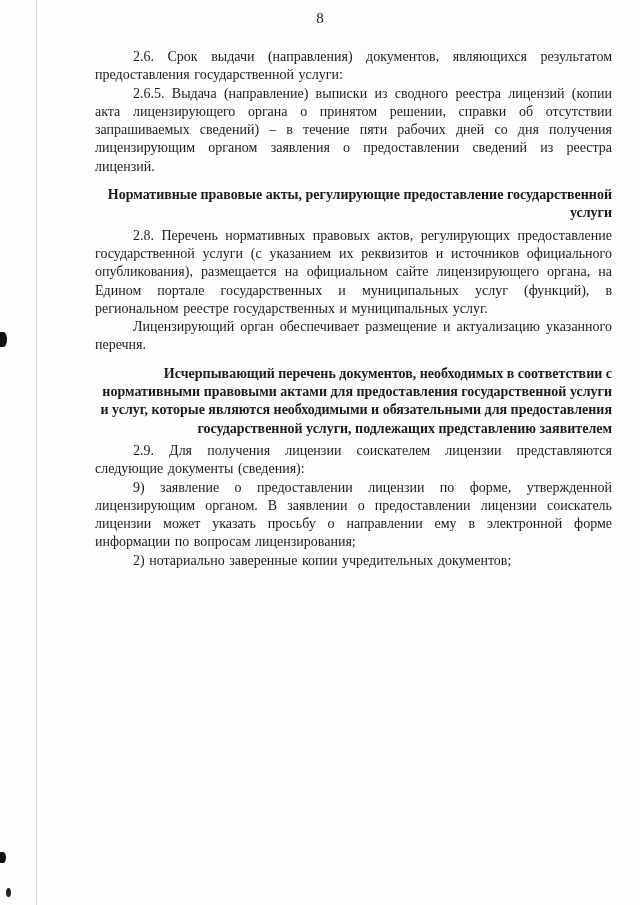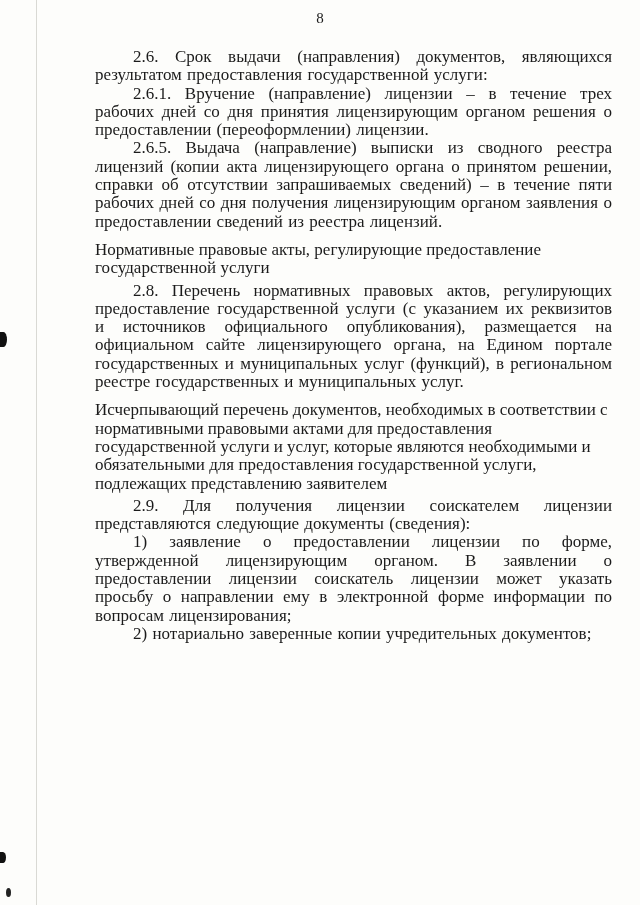--- a/index.html
+++ b/index.html
@@ -24,34 +24,34 @@
     left: 0;
     width: 100%;
     text-align: center;
     font-size: 15px;
   }
   .content {
     position: absolute;
     top: 48px;
     left: 95px;
     width: 517px;
-    font-size: 17px;
+    font-size: 14px;
     line-height: 18.3px;
   }
   p.para {
     margin: 0;
     text-indent: 38px;
     text-align: justify;
     word-spacing: 1px;
   }
   p.heading {
     margin: 10px 0 4px 0;
     text-indent: 0;
-    text-align: left;
-    font-weight: normal;
+    text-align: right;
+    font-weight: bold;
   }
   .scan-line {
     position: absolute;
     top: 0;
     left: 36px;
     width: 1px;
     height: 905px;
     background: #d9d9d4;
   }
   .blot-1 {
@@ -88,22 +88,22 @@
 <div class="page">
   <div class="scan-line"></div>
   <div class="blot-1"></div>
   <div class="blot-2"></div>
   <div class="blot-3"></div>
 
   <div class="page-number">8</div>
 
   <div class="content">
     <p class="para">2.6. Срок выдачи (направления) документов, являющихся результатом предоставления государственной услуги:</p>
-    <p class="para">2.6.1. Вручение (направление) лицензии – в течение трех рабочих дней со дня принятия лицензирующим органом решения о предоставлении (переоформлении) лицензии.</p>
     <p class="para">2.6.5. Выдача (направление) выписки из сводного реестра лицензий (копии акта лицензирующего органа о принятом решении, справки об отсутствии запрашиваемых сведений) – в течение пяти рабочих дней со дня получения лицензирующим органом заявления о предоставлении сведений из реестра лицензий.</p>
     <p class="heading">Нормативные правовые акты, регулирующие предоставление государственной услуги</p>
     <p class="para">2.8. Перечень нормативных правовых актов, регулирующих предоставление государственной услуги (с указанием их реквизитов и источников официального опубликования), размещается на официальном сайте лицензирующего органа, на Едином портале государственных и муниципальных услуг (функций), в региональном реестре государственных и муниципальных услуг.</p>
+    <p class="para">Лицензирующий орган обеспечивает размещение и актуализацию указанного перечня.</p>
     <p class="heading">Исчерпывающий перечень документов, необходимых в соответствии с нормативными правовыми актами для предоставления государственной услуги и услуг, которые являются необходимыми и обязательными для предоставления государственной услуги, подлежащих представлению заявителем</p>
     <p class="para">2.9. Для получения лицензии соискателем лицензии представляются следующие документы (сведения):</p>
-    <p class="para">1) заявление о предоставлении лицензии по форме, утвержденной лицензирующим органом. В заявлении о предоставлении лицензии соискатель лицензии может указать просьбу о направлении ему в электронной форме информации по вопросам лицензирования;</p>
+    <p class="para">9) заявление о предоставлении лицензии по форме, утвержденной лицензирующим органом. В заявлении о предоставлении лицензии соискатель лицензии может указать просьбу о направлении ему в электронной форме информации по вопросам лицензирования;</p>
     <p class="para">2) нотариально заверенные копии учредительных документов;</p>
   </div>
 </div>
 
 </body></html>

